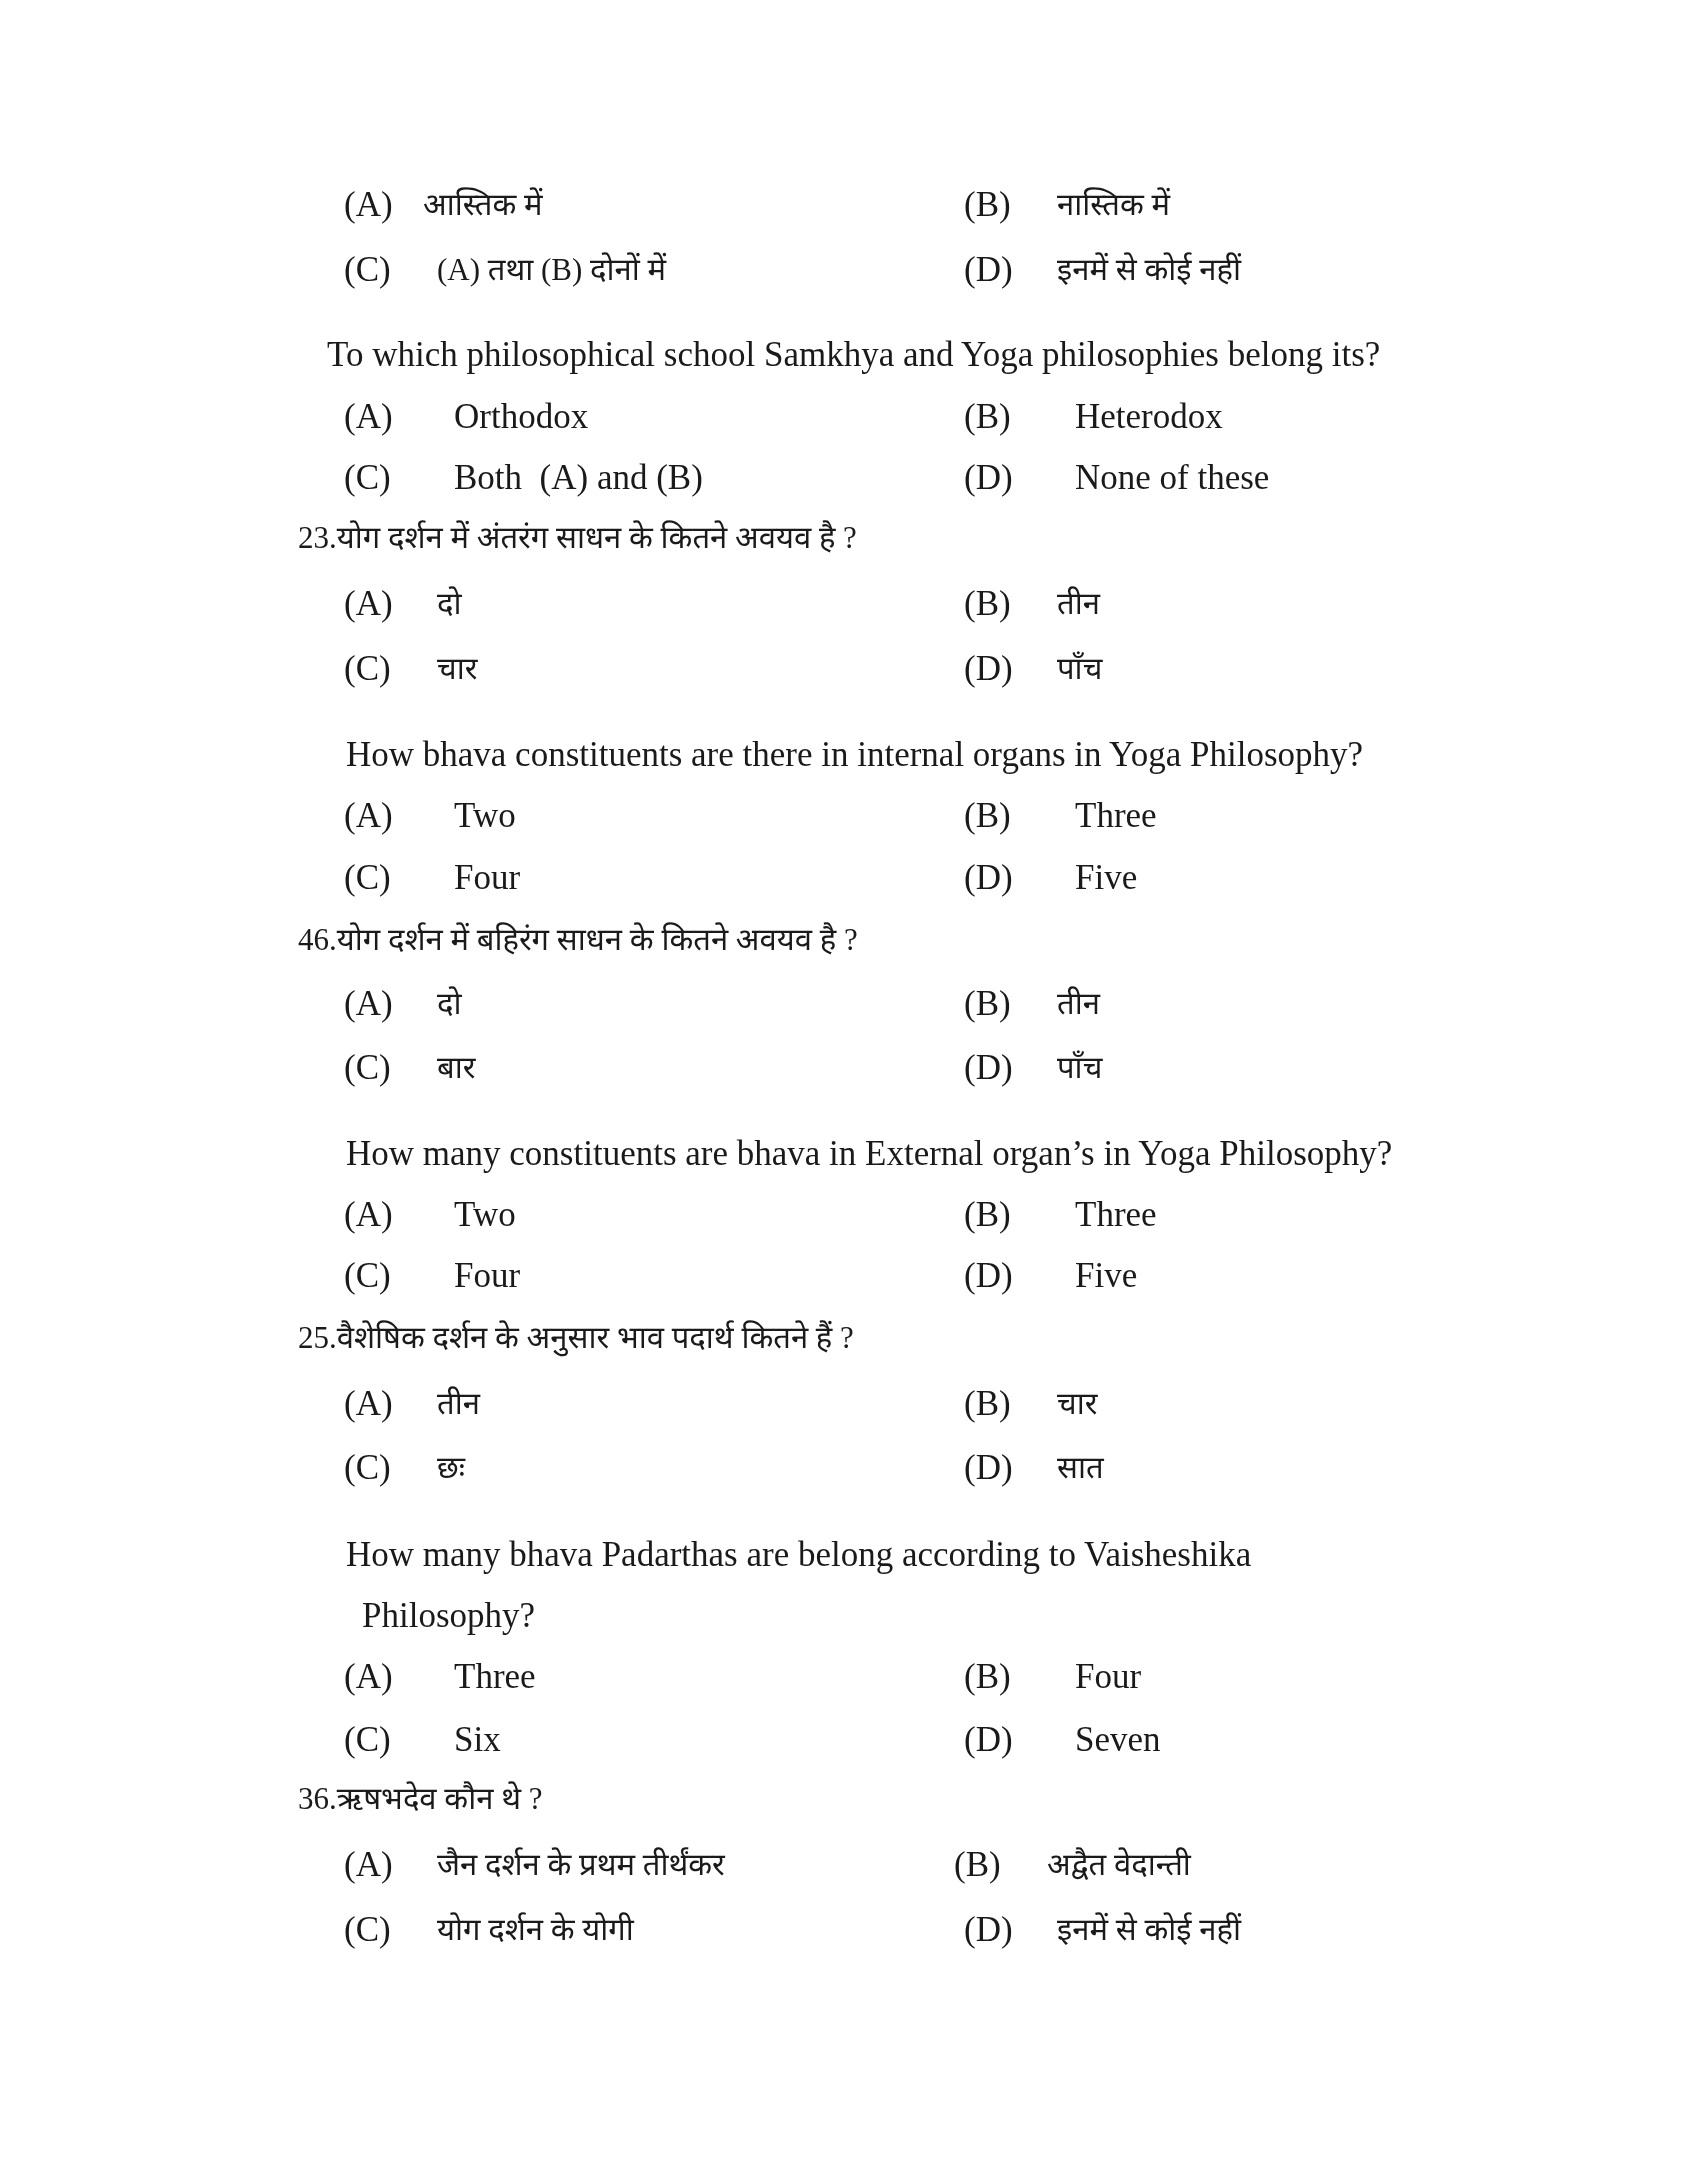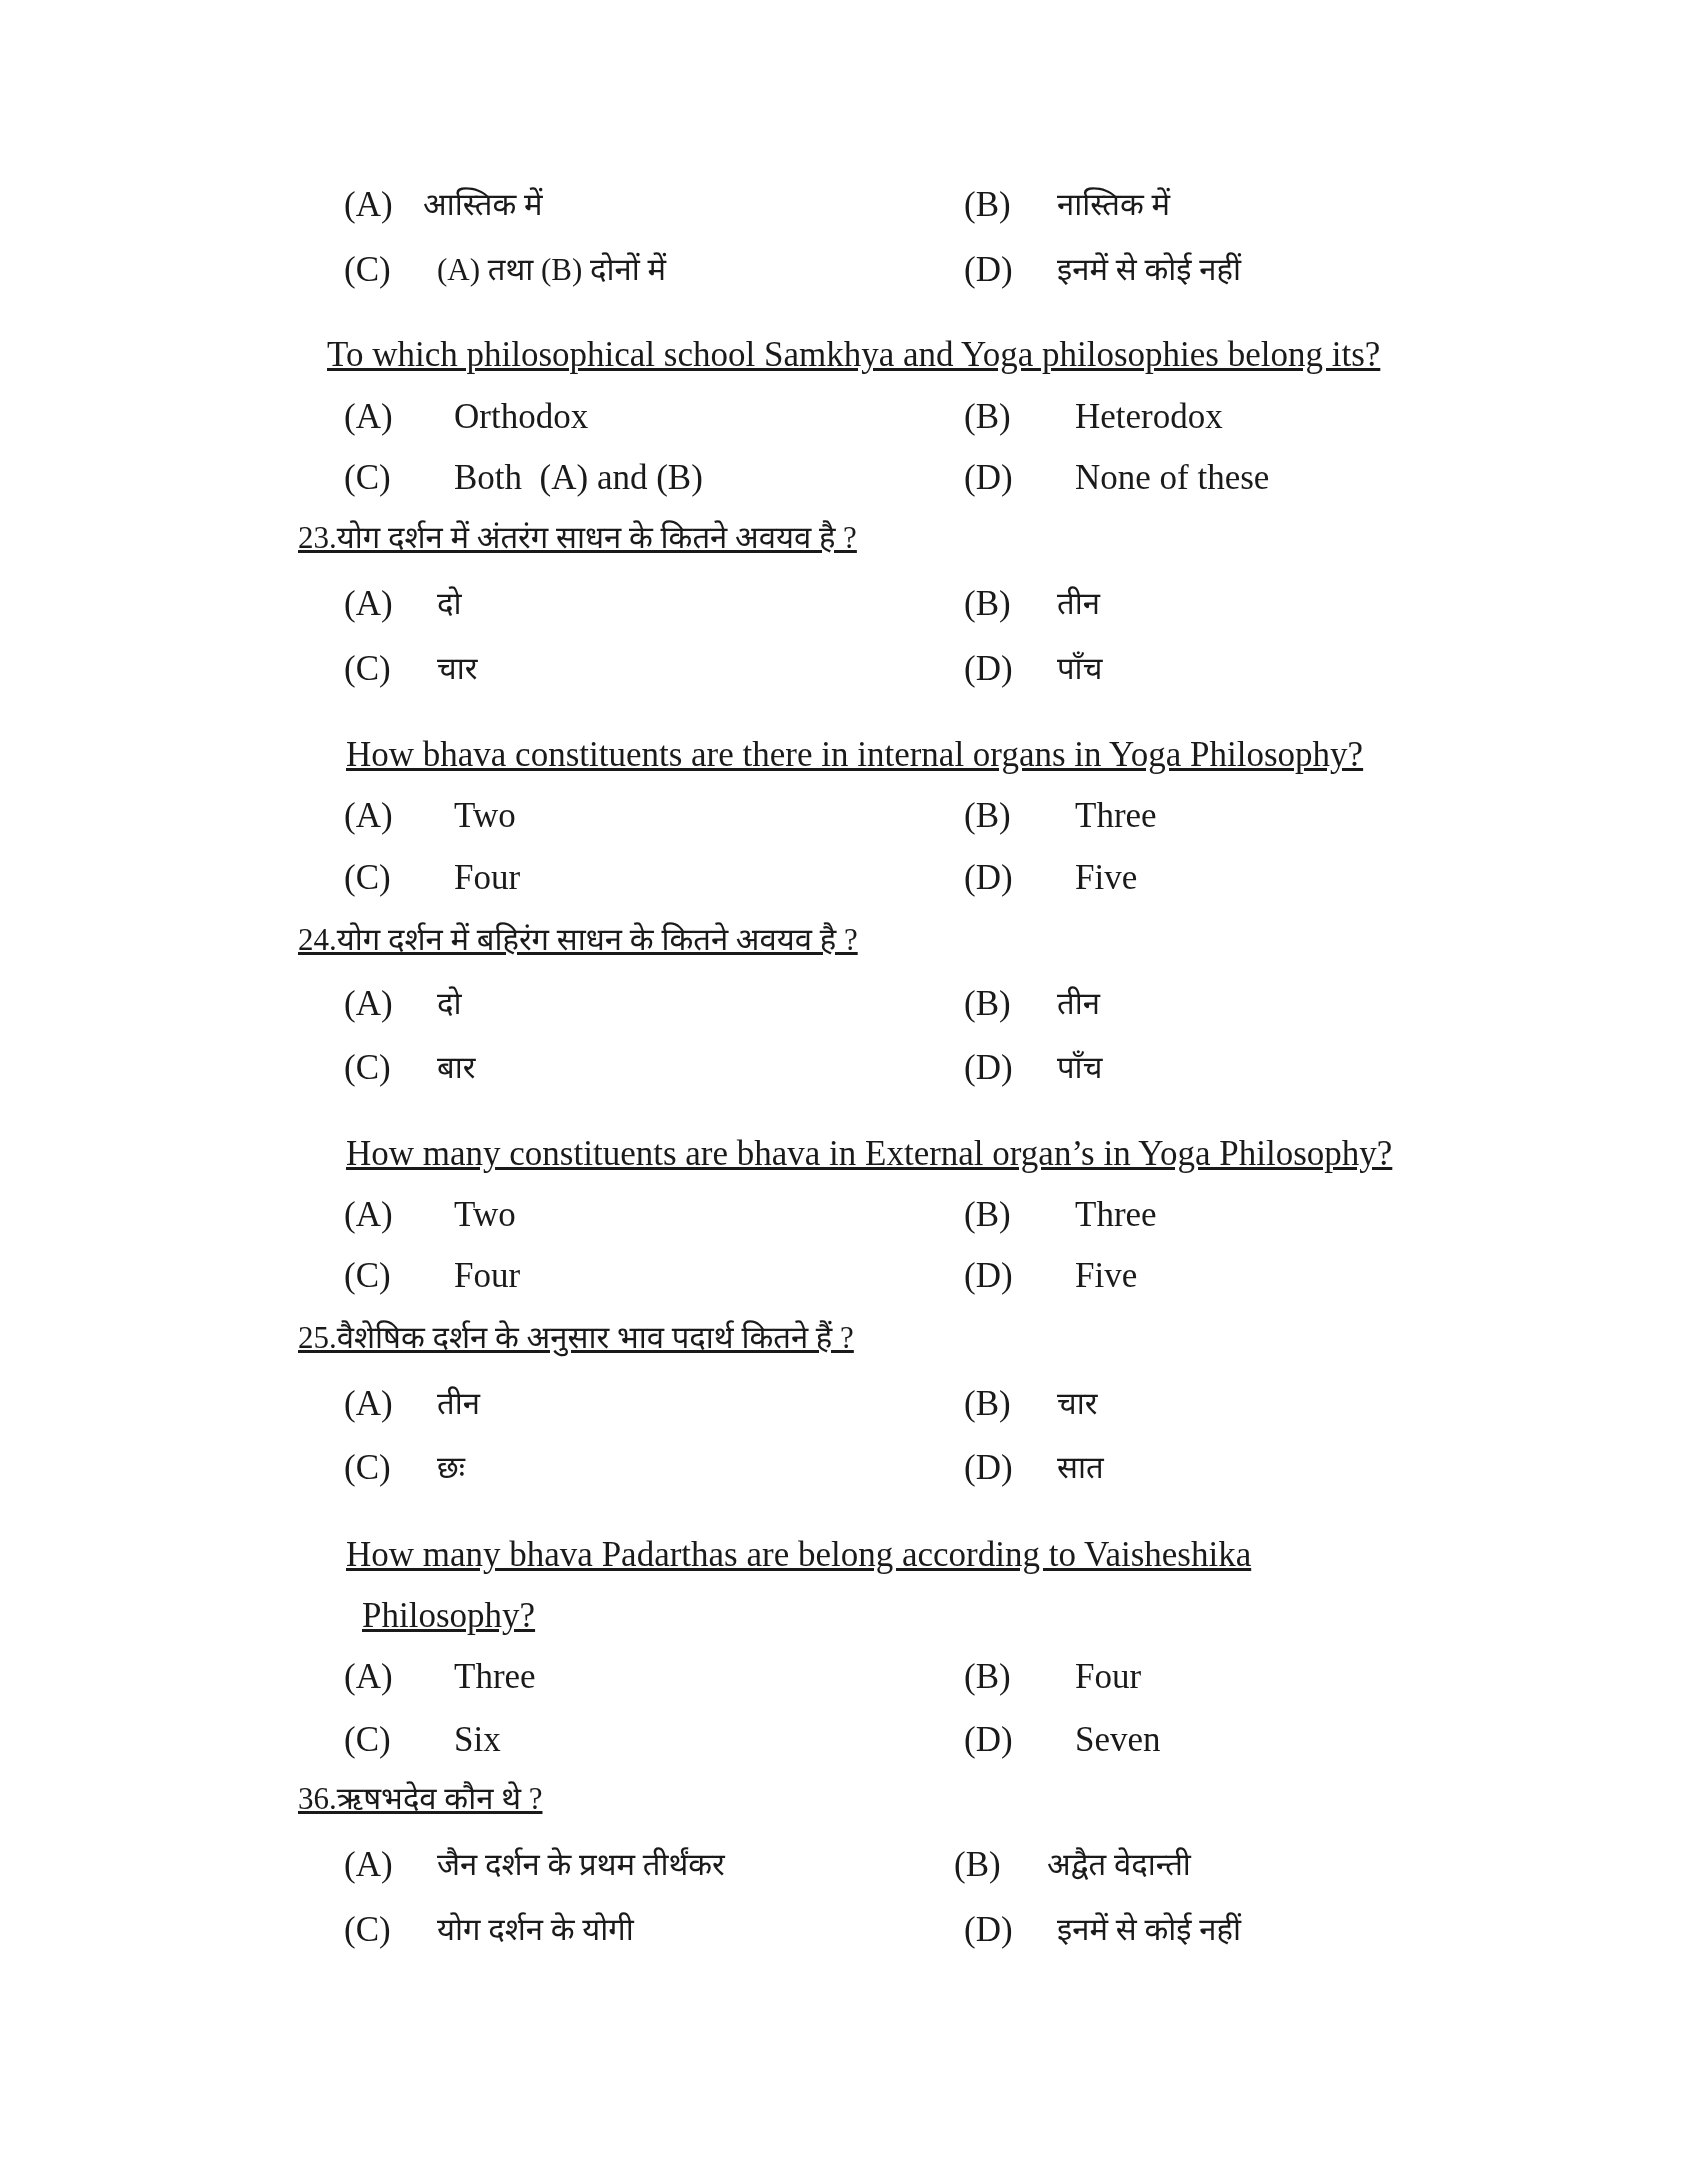--- a/index.html
+++ b/index.html
@@ -1,18 +1,18 @@
 <!DOCTYPE html>
 <html><head>
 <meta charset="utf-8">
 <style>
   html, body { margin: 0; padding: 0; background: #ffffff; }
   body { width: 1683px; height: 2178px; position: relative; overflow: hidden;
          font-family: "Liberation Serif", "DejaVu Serif", serif; color: #1a1a1a; }
-  .line { position: absolute; white-space: nowrap; font-size: 35px; line-height: 44px; text-decoration: underline; }
+  .line { position: absolute; white-space: nowrap; font-size: 35px; line-height: 44px; }
   .lbl { position: absolute; white-space: nowrap; font-size: 35px; line-height: 44px; }
   .hi { font-size: 31px; }
 </style>
 </head>
 <body>
 
 <div>
   <span class="lbl" style="left:344px;top:183px">(A)</span>
   <span class="lbl hi" style="left:423px;top:183px">आस्तिक में</span>
   <span class="lbl" style="left:964px;top:183px">(B)</span>
@@ -53,21 +53,21 @@
   <span class="lbl" style="left:454px;top:794px">Two</span>
   <span class="lbl" style="left:964px;top:794px">(B)</span>
   <span class="lbl" style="left:1075px;top:794px">Three</span>
   <span class="lbl" style="left:344px;top:856px">(C)</span>
   <span class="lbl" style="left:454px;top:856px">Four</span>
   <span class="lbl" style="left:964px;top:856px">(D)</span>
   <span class="lbl" style="left:1075px;top:856px">Five</span>
 </div>
 
 <div>
-  <div class="line hi" style="left:298px;top:918px">24.योग दर्शन में बहिरंग साधन के कितने अवयव है ?</div>
+  <div class="line hi" style="left:298px;top:918px">46.योग दर्शन में बहिरंग साधन के कितने अवयव है ?</div>
   <span class="lbl" style="left:344px;top:982px">(A)</span>
   <span class="lbl hi" style="left:437px;top:982px">दो</span>
   <span class="lbl" style="left:964px;top:982px">(B)</span>
   <span class="lbl hi" style="left:1057px;top:982px">तीन</span>
   <span class="lbl" style="left:344px;top:1046px">(C)</span>
   <span class="lbl hi" style="left:437px;top:1046px">बार</span>
   <span class="lbl" style="left:964px;top:1046px">(D)</span>
   <span class="lbl hi" style="left:1057px;top:1046px">पाँच</span>
 </div>
 

